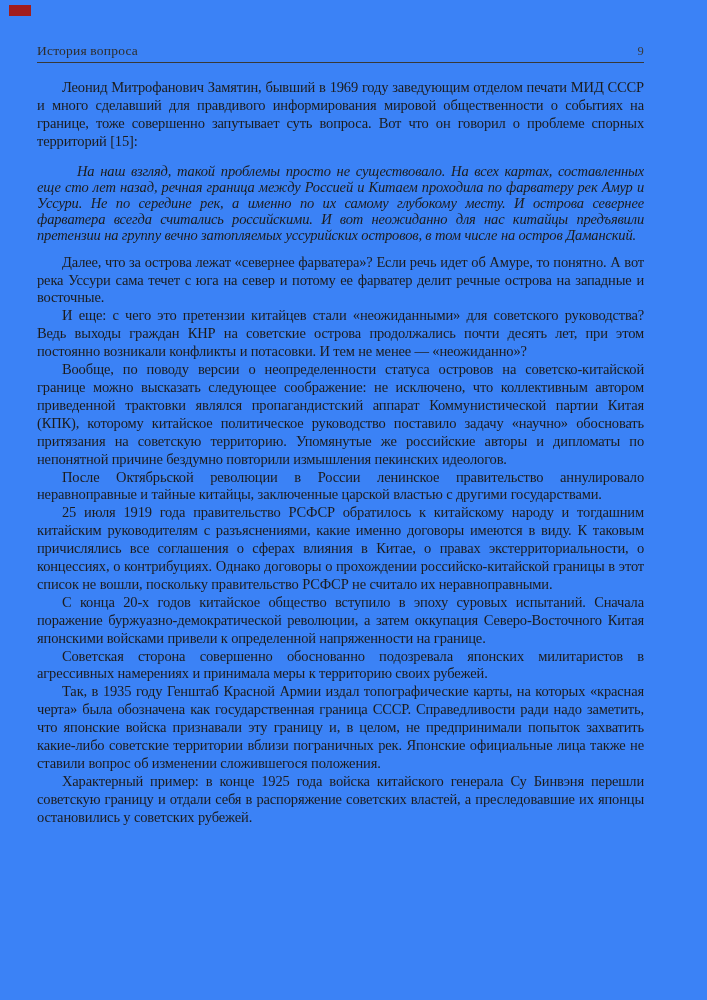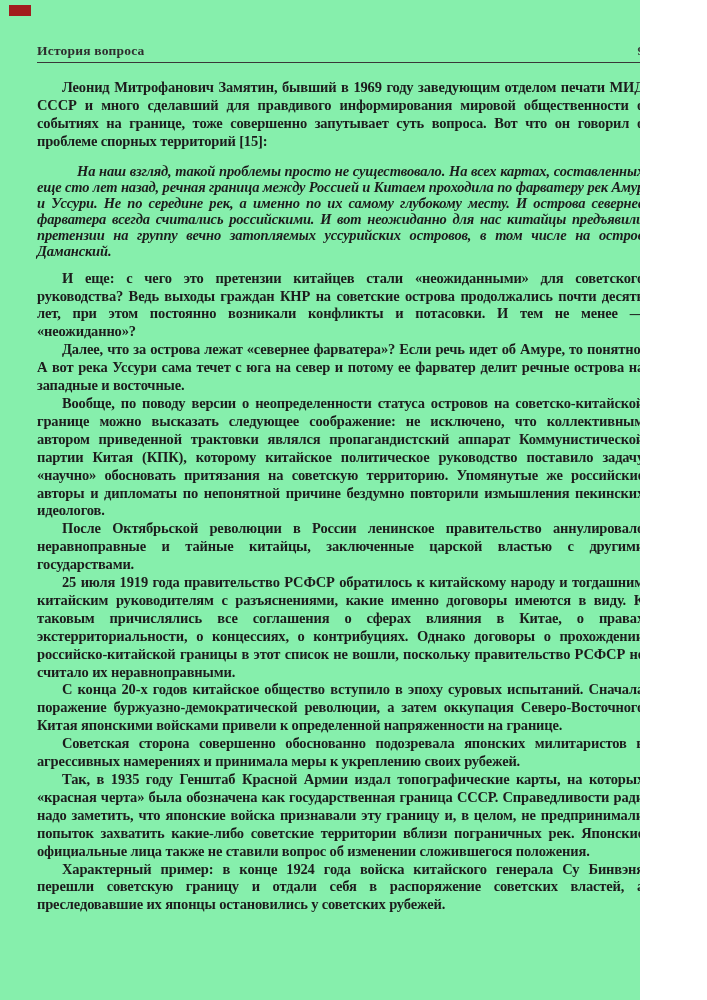--- a/index.html
+++ b/index.html
@@ -2,27 +2,26 @@
 <html lang="ru"><head>
 <meta charset="utf-8">
 <style>
   html, body {
     margin: 0;
     padding: 0;
     background: #ffffff;
   }
   .page {
     position: relative;
-    width: 640px;
+    width: 707px;
     height: 1000px;
-    background: #86efac;
+    background: #3b82f6;
     overflow: hidden;
     font-family: "Liberation Serif", "DejaVu Serif", serif;
     color: #1c1c1c;
-    font-weight: bold;
   }
   .corner-marker {
     position: absolute;
     left: 9px;
     top: 5px;
     width: 22px;
     height: 11px;
     background: #a11d1d; 
   }
   .inner {
@@ -76,24 +75,24 @@
   <div class="corner-marker" style="background: rgb(161, 29, 29);"></div>
   <div class="inner">
     <div class="running-header">
       <span class="running-title">История вопроса</span>
       <span class="page-number">9</span>
     </div>
     <hr class="header-rule">
     <div class="body-text">
         <p class="para-body">Леонид Митрофанович Замятин, бывший в 1969 году заведующим отделом печати МИД СССР и много сделавший для правдивого информирования мировой общественности о событиях на границе, тоже совершенно запутывает суть вопроса. Вот что он говорил о проблеме спорных территорий [15]:</p>
         <p class="para-quote">На наш взгляд, такой проблемы просто не существовало. На всех картах, составленных еще сто лет назад, речная граница между Россией и Китаем проходила по фарватеру рек Амур и Уссури. Не по середине рек, а именно по их самому глубокому месту. И острова севернее фарватера всегда считались российскими. И вот неожиданно для нас китайцы предъявили претензии на группу вечно затопляемых уссурийских островов, в том числе на остров Даманский.</p>
+        <p class="para-body">Далее, что за острова лежат «севернее фарватера»? Если речь идет об Амуре, то понятно. А вот река Уссури сама течет с юга на север и потому ее фарватер делит речные острова на западные и восточные.</p>
         <p class="para-body">И еще: с чего это претензии китайцев стали «неожиданными» для советского руководства? Ведь выходы граждан КНР на советские острова продолжались почти десять лет, при этом постоянно возникали конфликты и потасовки. И тем не менее — «неожиданно»?</p>
-        <p class="para-body">Далее, что за острова лежат «севернее фарватера»? Если речь идет об Амуре, то понятно. А вот река Уссури сама течет с юга на север и потому ее фарватер делит речные острова на западные и восточные.</p>
         <p class="para-body">Вообще, по поводу версии о неопределенности статуса островов на советско-китайской границе можно высказать следующее соображение: не исключено, что коллективным автором приведенной трактовки являлся пропагандистский аппарат Коммунистической партии Китая (КПК), которому китайское политическое руководство поставило задачу «научно» обосновать притязания на советскую территорию. Упомянутые же российские авторы и дипломаты по непонятной причине бездумно повторили измышления пекинских идеологов.</p>
         <p class="para-body">После Октябрьской революции в России ленинское правительство аннулировало неравноправные и тайные китайцы, заключенные царской властью с другими государствами.</p>
         <p class="para-body">25 июля 1919 года правительство РСФСР обратилось к китайскому народу и тогдашним китайским руководителям с разъяснениями, какие именно договоры имеются в виду. К таковым причислялись все соглашения о сферах влияния в Китае, о правах экстерриториальности, о концессиях, о контрибуциях. Однако договоры о прохождении российско-китайской границы в этот список не вошли, поскольку правительство РСФСР не считало их неравноправными.</p>
         <p class="para-body">С конца 20-х годов китайское общество вступило в эпоху суровых испытаний. Сначала поражение буржуазно-демократической революции, а затем оккупация Северо-Восточного Китая японскими войсками привели к определенной напряженности на границе.</p>
-        <p class="para-body">Советская сторона совершенно обоснованно подозревала японских милитаристов в агрессивных намерениях и принимала меры к укреплению своих рубежей.</p>
+        <p class="para-body">Советская сторона совершенно обоснованно подозревала японских милитаристов в агрессивных намерениях и принимала меры к территорию своих рубежей.</p>
         <p class="para-body">Так, в 1935 году Генштаб Красной Армии издал топографические карты, на которых «красная черта» была обозначена как государственная граница СССР. Справедливости ради надо заметить, что японские войска признавали эту границу и, в целом, не предпринимали попыток захватить какие-либо советские территории вблизи пограничных рек. Японские официальные лица также не ставили вопрос об изменении сложившегося положения.</p>
-        <p class="para-body">Характерный пример: в конце 1924 года войска китайского генерала Су Бинвэня перешли советскую границу и отдали себя в распоряжение советских властей, а преследовавшие их японцы остановились у советских рубежей.</p>
+        <p class="para-body">Характерный пример: в конце 1925 года войска китайского генерала Су Бинвэня перешли советскую границу и отдали себя в распоряжение советских властей, а преследовавшие их японцы остановились у советских рубежей.</p>
       </div>
   </div>
 </div>
 
 </body></html>

